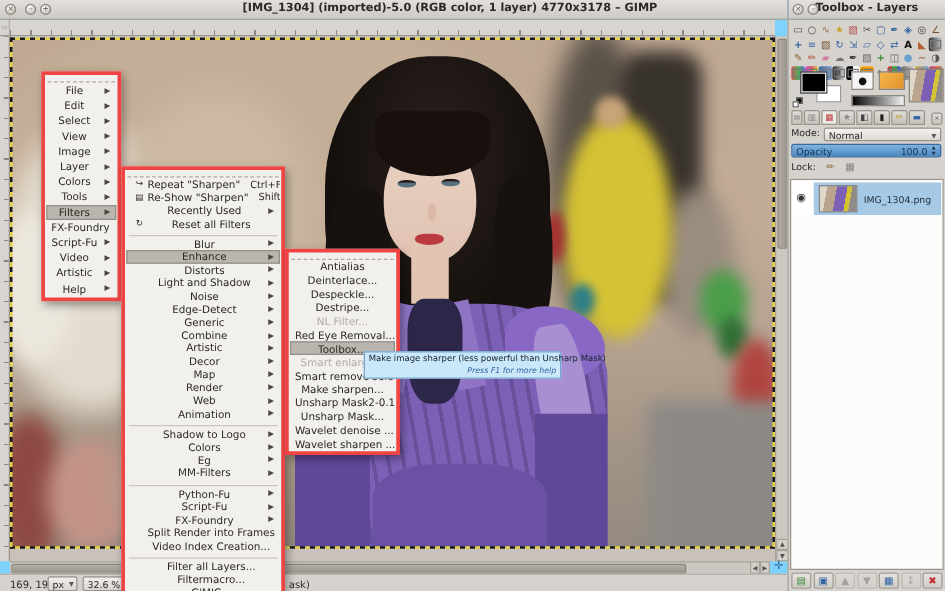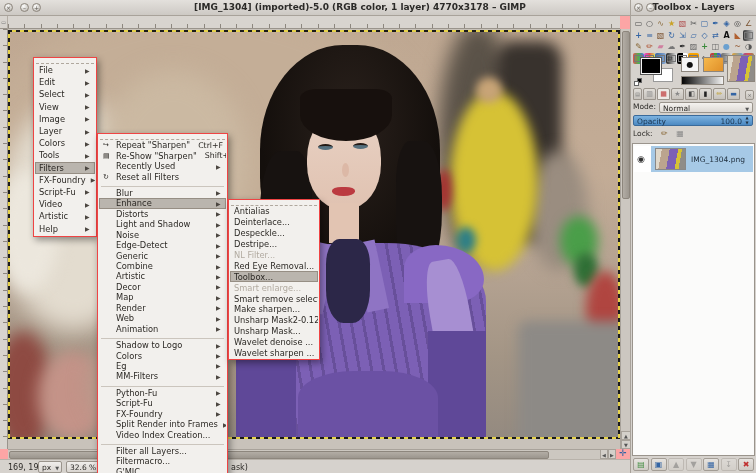--- a/index.html
+++ b/index.html
@@ -1,18 +1,18 @@
 <!DOCTYPE html>
 <html><head>
 <meta charset="utf-8">
 <style>
   * { box-sizing: border-box; margin: 0; padding: 0; }
   html,body { width:756px; height:473px; overflow:hidden; }
   body { font-family:"DejaVu Sans", sans-serif; background:#d6d2cd; }
-  #app { position:relative; width:756px; height:473px; background:#fca5a5; }
+  #app { position:relative; width:756px; height:473px; background:#7dd3fc; }
   .abs { position:absolute; }
 
   
   .titlebar { position:absolute; top:0; height:16px; background:linear-gradient(180deg,#e3e0dc,#cdc9c4); border-bottom:1px solid #a8a29a; }
   .tb-main { left:0; width:630px; }
   .tb-panel { left:630px; width:126px; border-left:1px solid #a8a29a; }
   .tb-title { position:absolute; top:2px; width:100%; text-align:center; font-size:9px; font-weight:bold; color:#2b2a28; white-space:nowrap; }
   .tb-main .tb-title { padding-left:90px; }
   .winbtn { position:absolute; top:3px; width:9px; height:9px; border-radius:50%; background:radial-gradient(circle at 35% 30%,#fdfdfc,#b6b1aa); border:1px solid #8d867d; font-size:6px; line-height:7px; text-align:center; color:#5a554e; }
 
@@ -39,21 +39,21 @@
   .vsarr { position:absolute; left:0; width:10px; height:9px; font-size:5px; text-align:center; line-height:9px; color:#555; background:#d4d0ca; border:1px solid #a8a29a; }
   .hscroll { position:absolute; left:8px; top:449px; width:592px; height:10px; background:#ccc7c0; border-top:1px solid #a8a29a; }
   .hthumb { position:absolute; left:1px; top:1px; width:540px; height:8px; background:linear-gradient(180deg,#b3ada5,#9c968e); border:1px solid #8d867d; border-radius:2px; }
   .hsarr { position:absolute; top:449px; width:8px; height:10px; font-size:5px; text-align:center; line-height:10px; color:#555; background:#d4d0ca; border:1px solid #a8a29a; }
   .navbtn { position:absolute; left:616px; top:447px; width:14px; height:12px; font-size:9px; font-weight:bold; color:#3465a4; text-align:center; line-height:12px; }
   .statusbar { position:absolute; left:0; top:459px; width:630px; height:14px; background:#d6d2cd; border-top:1px solid #b8b2aa; font-size:8px; color:#2c2a27; }
   .st-field { position:absolute; top:1px; height:12px; background:linear-gradient(180deg,#f0eeeb,#d9d5d0); border:1px solid #9a948c; border-radius:2px; font-size:7.5px; padding:1px 2px 0 3px; color:#2c2a27; }
   .st-field .chev { float:right; font-size:5px; color:#555; margin:2px 0 0 3px; }
 
   
-  .menu { position:absolute; background:#f2f0ed; border:1px solid #ef4444; box-shadow:2px 3px 7px rgba(0,0,0,.4); padding:1px; font-size:8.3px; color:#2c2925; z-index:20; }
+  .menu { position:absolute; background:#f2f0ed; border:3px solid #ef4444; box-shadow:2px 3px 7px rgba(0,0,0,.4); padding:1px; font-size:8.3px; color:#2c2925; z-index:20;text-align:center; }
   .tearoff { height:5px; margin:0 1px; border-bottom:1px dashed #b0a89e; }
   .mi { display:flex; align-items:center; padding:0 4px; position:relative; white-space:nowrap; overflow:hidden; }
   .mi-label { flex:1; }
   .mi-icon { width:13px; flex:0 0 13px; font-size:7px; }
   .mi-shortcut { margin-left:8px; font-size:7.8px; }
   .mi-arrow { margin-left:5px; width:6px; flex:0 0 6px; font-size:6px; color:#4c4741; }
   .mi.hover { background:#bab5ae; outline:1px solid #968e84; outline-offset:-1px; }
   .mi.dim { color:#b2aba1; }
   .mi.sep { height:4px !important; padding:0; margin:1px 2px; border-bottom:1px solid #cbc5bd; }
   #context-menu { left:33px; top:57px; width:64px; }
@@ -727,14 +727,18 @@
           <span class="mi-label">Wavelet denoise ...</span>
 
         </div>
         <div class="mi">
           <span class="mi-label">Wavelet sharpen ...</span>
 
         </div>
       </div>
   </div>
 
+  <div class="tooltip">
+    <div class="tt-text">Make image sharper (less powerful than Unsharp Mask)</div>
+    <div class="tt-help">Press F1 for more help</div>
+  </div>
 
 </div>
 
 </body></html>

